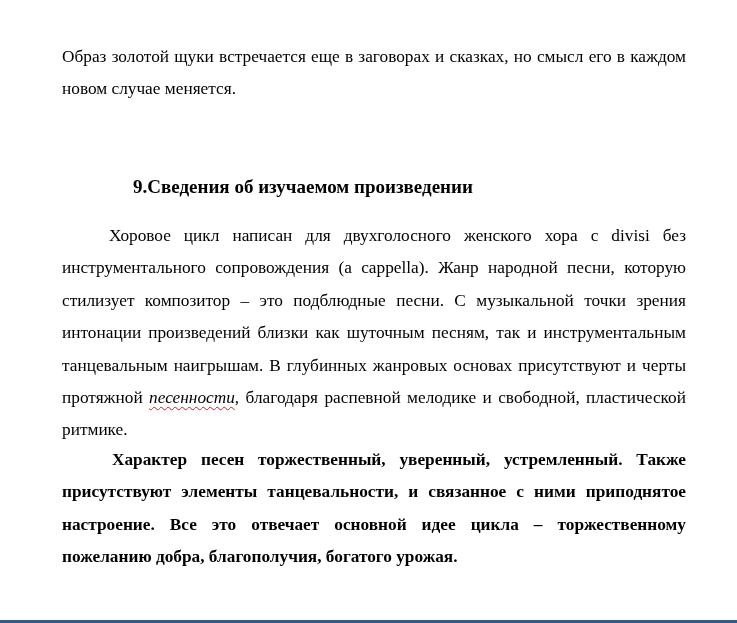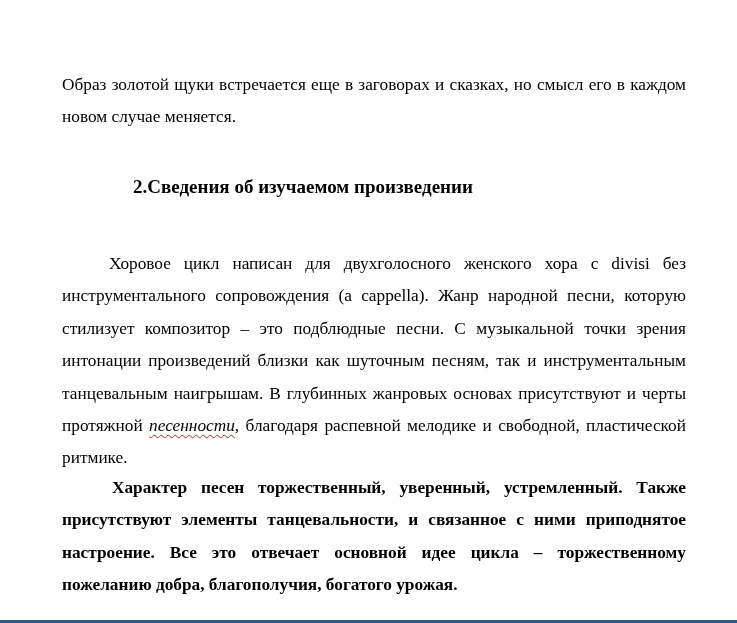--- a/index.html
+++ b/index.html
@@ -23,21 +23,20 @@
       background: #ffffff;
     }
     .text-block {
       position: absolute;
       left: 62px;
       width: 624px;
       font-size: 17.3px;
       line-height: 32.4px;
       text-align: justify;
       text-align-last: left;
-      margin-top: 28px;
     }
     .p1 { top: 41px; }
     .heading {
       position: absolute;
       left: 133px;
       top: 174px;
       font-size: 19px;
       font-weight: bold;
       line-height: 26px;
       white-space: nowrap;
@@ -59,21 +58,21 @@
       background: #2f5b8c;
     }
   </style>
 </head>
 <body>
 
 <div class="page">
 
   <div class="text-block p1">Образ золотой щуки встречается еще в заговорах и сказках, но смысл его в каждом новом случае меняется.</div>
 
-  <div class="heading">2.Сведения об изучаемом произведении</div>
+  <div class="heading">9.Сведения об изучаемом произведении</div>
 
   <div class="text-block p2"><span>Хоровое цикл написан для двухголосного женского хора с divisi без инструментального сопровождения (a cappella). Жанр народной песни, которую стилизует композитор – это подблюдные песни. С музыкальной точки зрения интонации произведений близки как шуточным песням, так и инструментальным танцевальным наигрышам. В глубинных жанровых основах присутствуют и черты протяжной </span><span class="spell-error">песенности</span><span>, благодаря распевной мелодике и свободной, пластической ритмике.</span></div>
 
   <div class="text-block p3">Характер песен торжественный, уверенный, устремленный. Также присутствуют элементы танцевальности, и связанное с ними приподнятое настроение. Все это отвечает основной идее цикла – торжественному пожеланию добра, благополучия, богатого урожая.</div>
 
 </div>
 
 <div class="bottom-rule"></div>
 
 </body></html>

